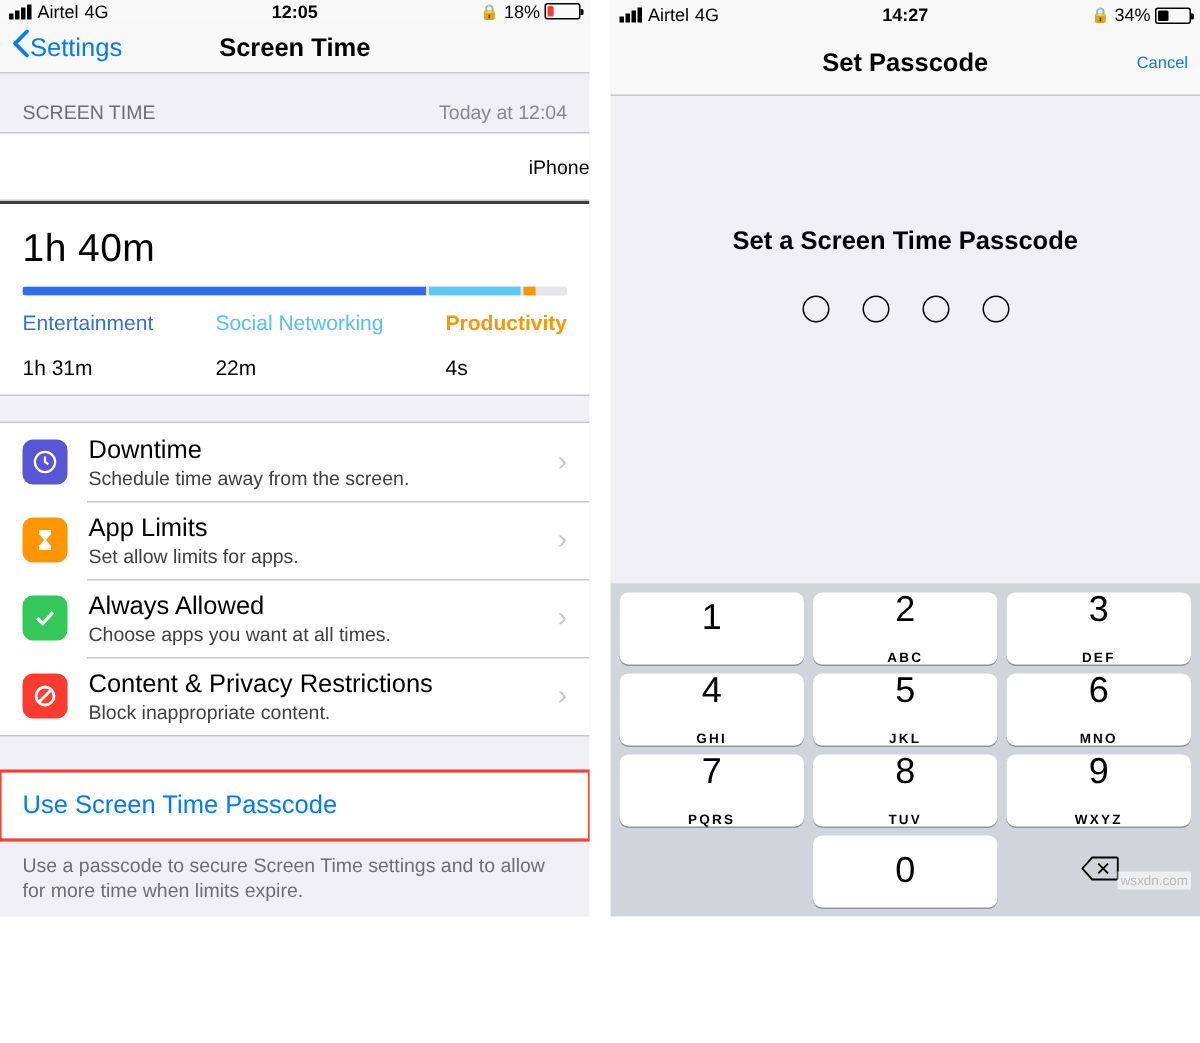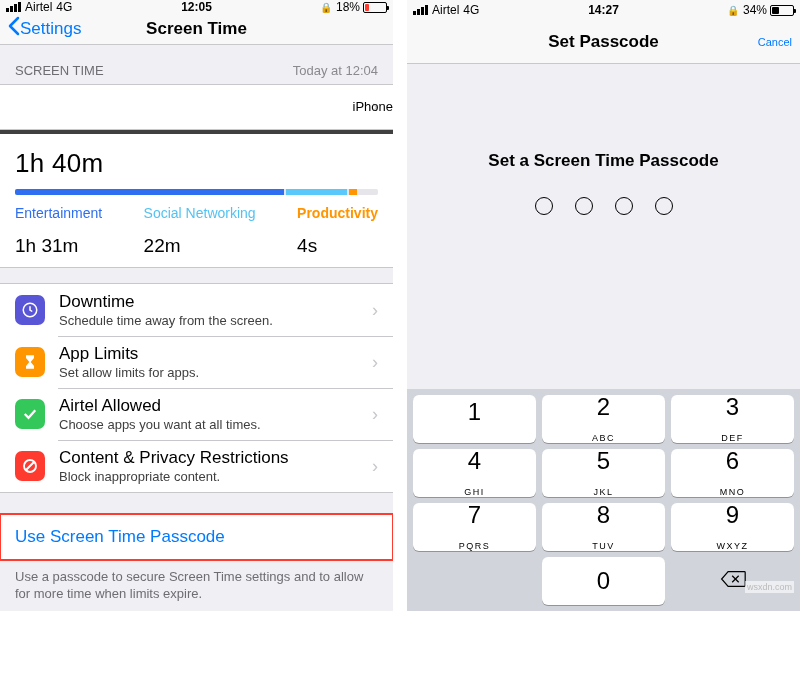--- a/index.html
+++ b/index.html
@@ -46,51 +46,51 @@
   .icon-applimits { background: #ff9500; }
   .icon-allowed { background: #34c759; }
   .icon-content { background: #ff3b30; }
   .app-icon svg, .app-icon span { color: #fff; }
   .cell-text { display: flex; flex-direction: column; }
   .cell-title { font-size: 17px; color: #000; }
   .cell-sub { font-size: 13px; color: #404040; margin-top: 1px; }
   .cell-link { font-size: 17px; color: #007aff; }
 
   
-  .chart-block { background: #fff; border-top: 4px solid #404040; border-bottom: 1px solid #c8c7cc; padding: 14px 15px 10px 15px; }
+  .chart-block { background: #fff; border-top: 2px solid #404040; border-bottom: 1px solid #c8c7cc; padding: 14px 15px 10px 15px; }
   .chart-total { font-size: 26px; letter-spacing: 0.3px; color: #000; margin-bottom: 10px; }
   .chart-bar { height: 6px; width: 100%; background: #e5e5ea; border-radius: 2px; display: flex; overflow: hidden; }
   .seg { height: 100%; margin-right: 2px; }
   .seg1 { background: #2f6ef0; }
   .seg2 { background: #5ac8fa; }
   .seg3 { background: #ff9500; }
   .chart-legend { display: flex; justify-content: space-between; margin-top: 10px; font-size: 14px; }
   .legend-col .legend-label { font-size: 14px; }
-  .legend-col .legend-val { font-size: 19px; color: #000; margin-top: 14px; }
+  .legend-col .legend-val { font-size: 14px; color: #000; margin-top: 14px; }
   .legend1 .legend-label { color: #2f6ef0; }
   .legend2 .legend-label { color: #53c2f2; }
   .legend3 .legend-label { color: #ff9500; font-weight: bold; }
 
   .footer-text { padding: 8px 15px; font-size: 13px; color: #6d6d72; line-height: 1.35; }
 
   .highlight-red { outline: 2px solid #ff3b30; outline-offset: -1px; text-align: right; }
 
   
   .pass-title { text-align: center; font-size: 17px; font-weight: 600; color: #000; }
   .pass-dots { display: flex; justify-content: center; gap: 22px; margin-top: 26px; }
   .pass-dot { width: 18px; height: 18px; border: 1.5px solid #000; border-radius: 50%; }
   .passcode-area { flex: 1; display: flex; flex-direction: column; justify-content: center; padding-bottom: 87px; }
 
   
   .keypad-wrap { background: #d1d5db; padding: 6px; }
   .keypad { display: grid; grid-template-columns: repeat(3, 1fr); gap: 6px; }
   .key { background: #fff; border-radius: 6px; height: 48px; display: flex; flex-direction: column; align-items: center; justify-content: center; box-shadow: 0 1px 0 rgba(0,0,0,0.3); font-family: inherit; border: none; }
   .key.blank { background: transparent; box-shadow: none; }
   .key .key-num { font-size: 24px; color: #000; line-height: 1; }
-  .key .key-letters { font-size: 9px; font-weight: 400; letter-spacing: 1.5px; color: #000; margin-top: 14px; }
+  .key .key-letters { font-size: 9px; font-weight: 700; letter-spacing: 1.5px; color: #000; margin-top: 14px; }
   .key.delete-key svg { width: 26px; height: 18px; }
 
   .watermark { position: absolute; right: 6px; bottom: 18px; font-size: 9px; color: #bbb; background: rgba(255,255,255,0.6); padding: 1px 2px; }
 </style>
 </head>
 <body>
 
 <div class="container">
 
   <div class="screen">
@@ -190,21 +190,21 @@
         </div>
         <span class="chevron">›</span>
       </div>
       <div class="cell with-icon">
         <div class="app-icon icon-allowed">
           <svg width="18" height="18" viewBox="0 0 24 24" fill="none" stroke="#fff" stroke-width="3">
               <polyline points="5,12 10,17 19,7"></polyline>
             </svg>
         </div>
         <div class="cell-text">
-          <div class="cell-title">Airtel Allowed</div>
+          <div class="cell-title">Always Allowed</div>
           <div class="cell-sub">Choose apps you want at all times.</div>
         </div>
         <span class="chevron">›</span>
       </div>
       <div class="cell with-icon">
         <div class="app-icon icon-content">
           <svg width="18" height="18" viewBox="0 0 24 24" fill="none" stroke="#fff" stroke-width="2.5">
               <circle cx="12" cy="12" r="8"></circle>
               <line x1="6" y1="18" x2="18" y2="6"></line>
             </svg>

